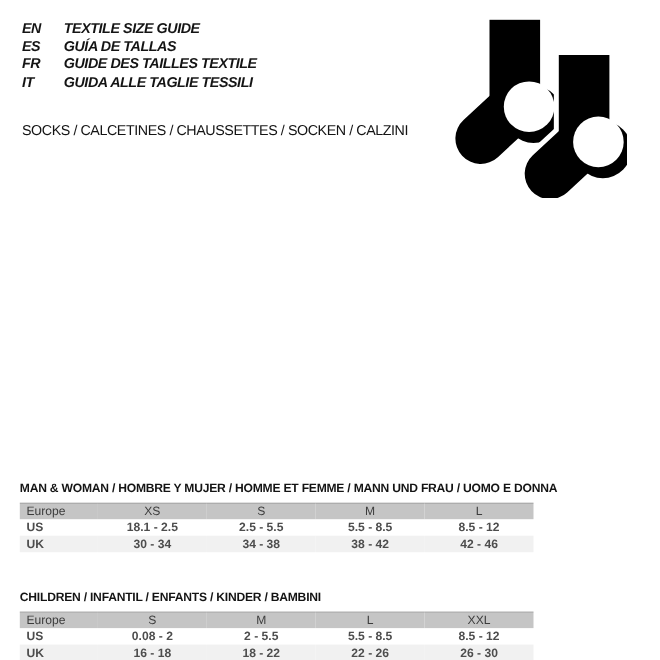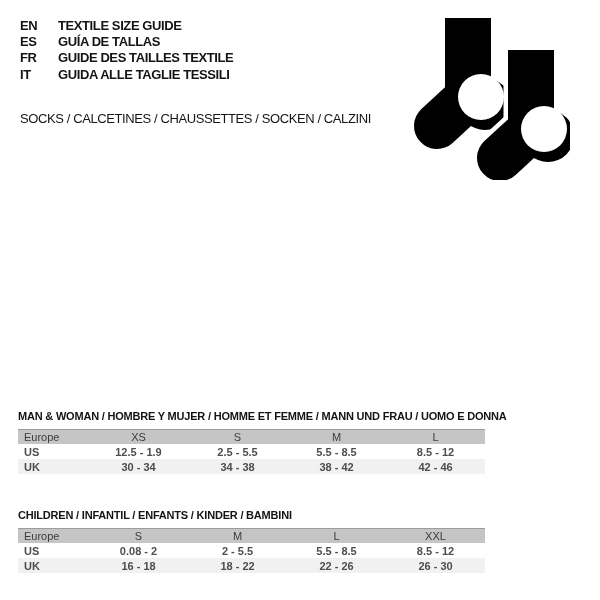--- a/index.html
+++ b/index.html
@@ -11,40 +11,40 @@
     color:var(--text, #141414);
   }
   .canvas{position:absolute;inset:0;}
 
   
   .lang-block{
     position:absolute;left:20px;top:17px;
     font-weight:700;font-size:13px;letter-spacing:-0.4px;
     color:var(--text,#141414);
   }
-  .lang-row{display:flex;align-items:center;height:16.4px;}
+  .lang-row{display:flex;align-items:center;height:16.4px;font-style:italic;}
   .lang-code{width:38px;flex:none;}
 
   
   .category-line{
     position:absolute;left:20px;top:111px;
     font-weight:400;font-size:13px;letter-spacing:-0.4px;
     color:var(--text,#141414);white-space:nowrap;
   }
 
   
   .socks-icon{position:absolute;left:400px;top:8px;width:170px;height:172px;}
   .socks-icon .ink{fill:var(--icon,#000000);}
   .socks-icon line.ink{stroke:var(--icon,#000000);fill:none;}
   .socks-icon .hole{fill:#ffffff;}
   .socks-icon .halo{stroke:#ffffff;fill:#ffffff;}
   .socks-icon line.halo{fill:none;}
 
   
-  .table-block{position:absolute;left:18px;width:467px;}
+  .table-block{position:absolute;left:18px;width:467px;margin-top:28px;}
   .t1{top:410px;}
   .t2{top:509px;}
   .table-title{
     font-weight:700;font-size:11px;letter-spacing:-0.2px;
     color:var(--text,#141414);
     height:13px;line-height:13px;margin-bottom:6px;white-space:nowrap;
   }
   table.size-table{
     border-collapse:collapse;width:100%;table-layout:fixed;
     font-size:11px;color:var(--table-text,#4d4d4d);
@@ -115,21 +115,21 @@
             <th class="label">Europe</th>
             <th>XS</th>
             <th>S</th>
             <th>M</th>
             <th>L</th>
           </tr>
         </thead>
       <tbody>
           <tr>
             <td class="label">US</td>
-            <td>12.5 - 1.9</td>
+            <td>18.1 - 2.5</td>
             <td>2.5 - 5.5</td>
             <td>5.5 - 8.5</td>
             <td>8.5 - 12</td>
           </tr>
           <tr>
             <td class="label">UK</td>
             <td>30 - 34</td>
             <td>34 - 38</td>
             <td>38 - 42</td>
             <td>42 - 46</td>

